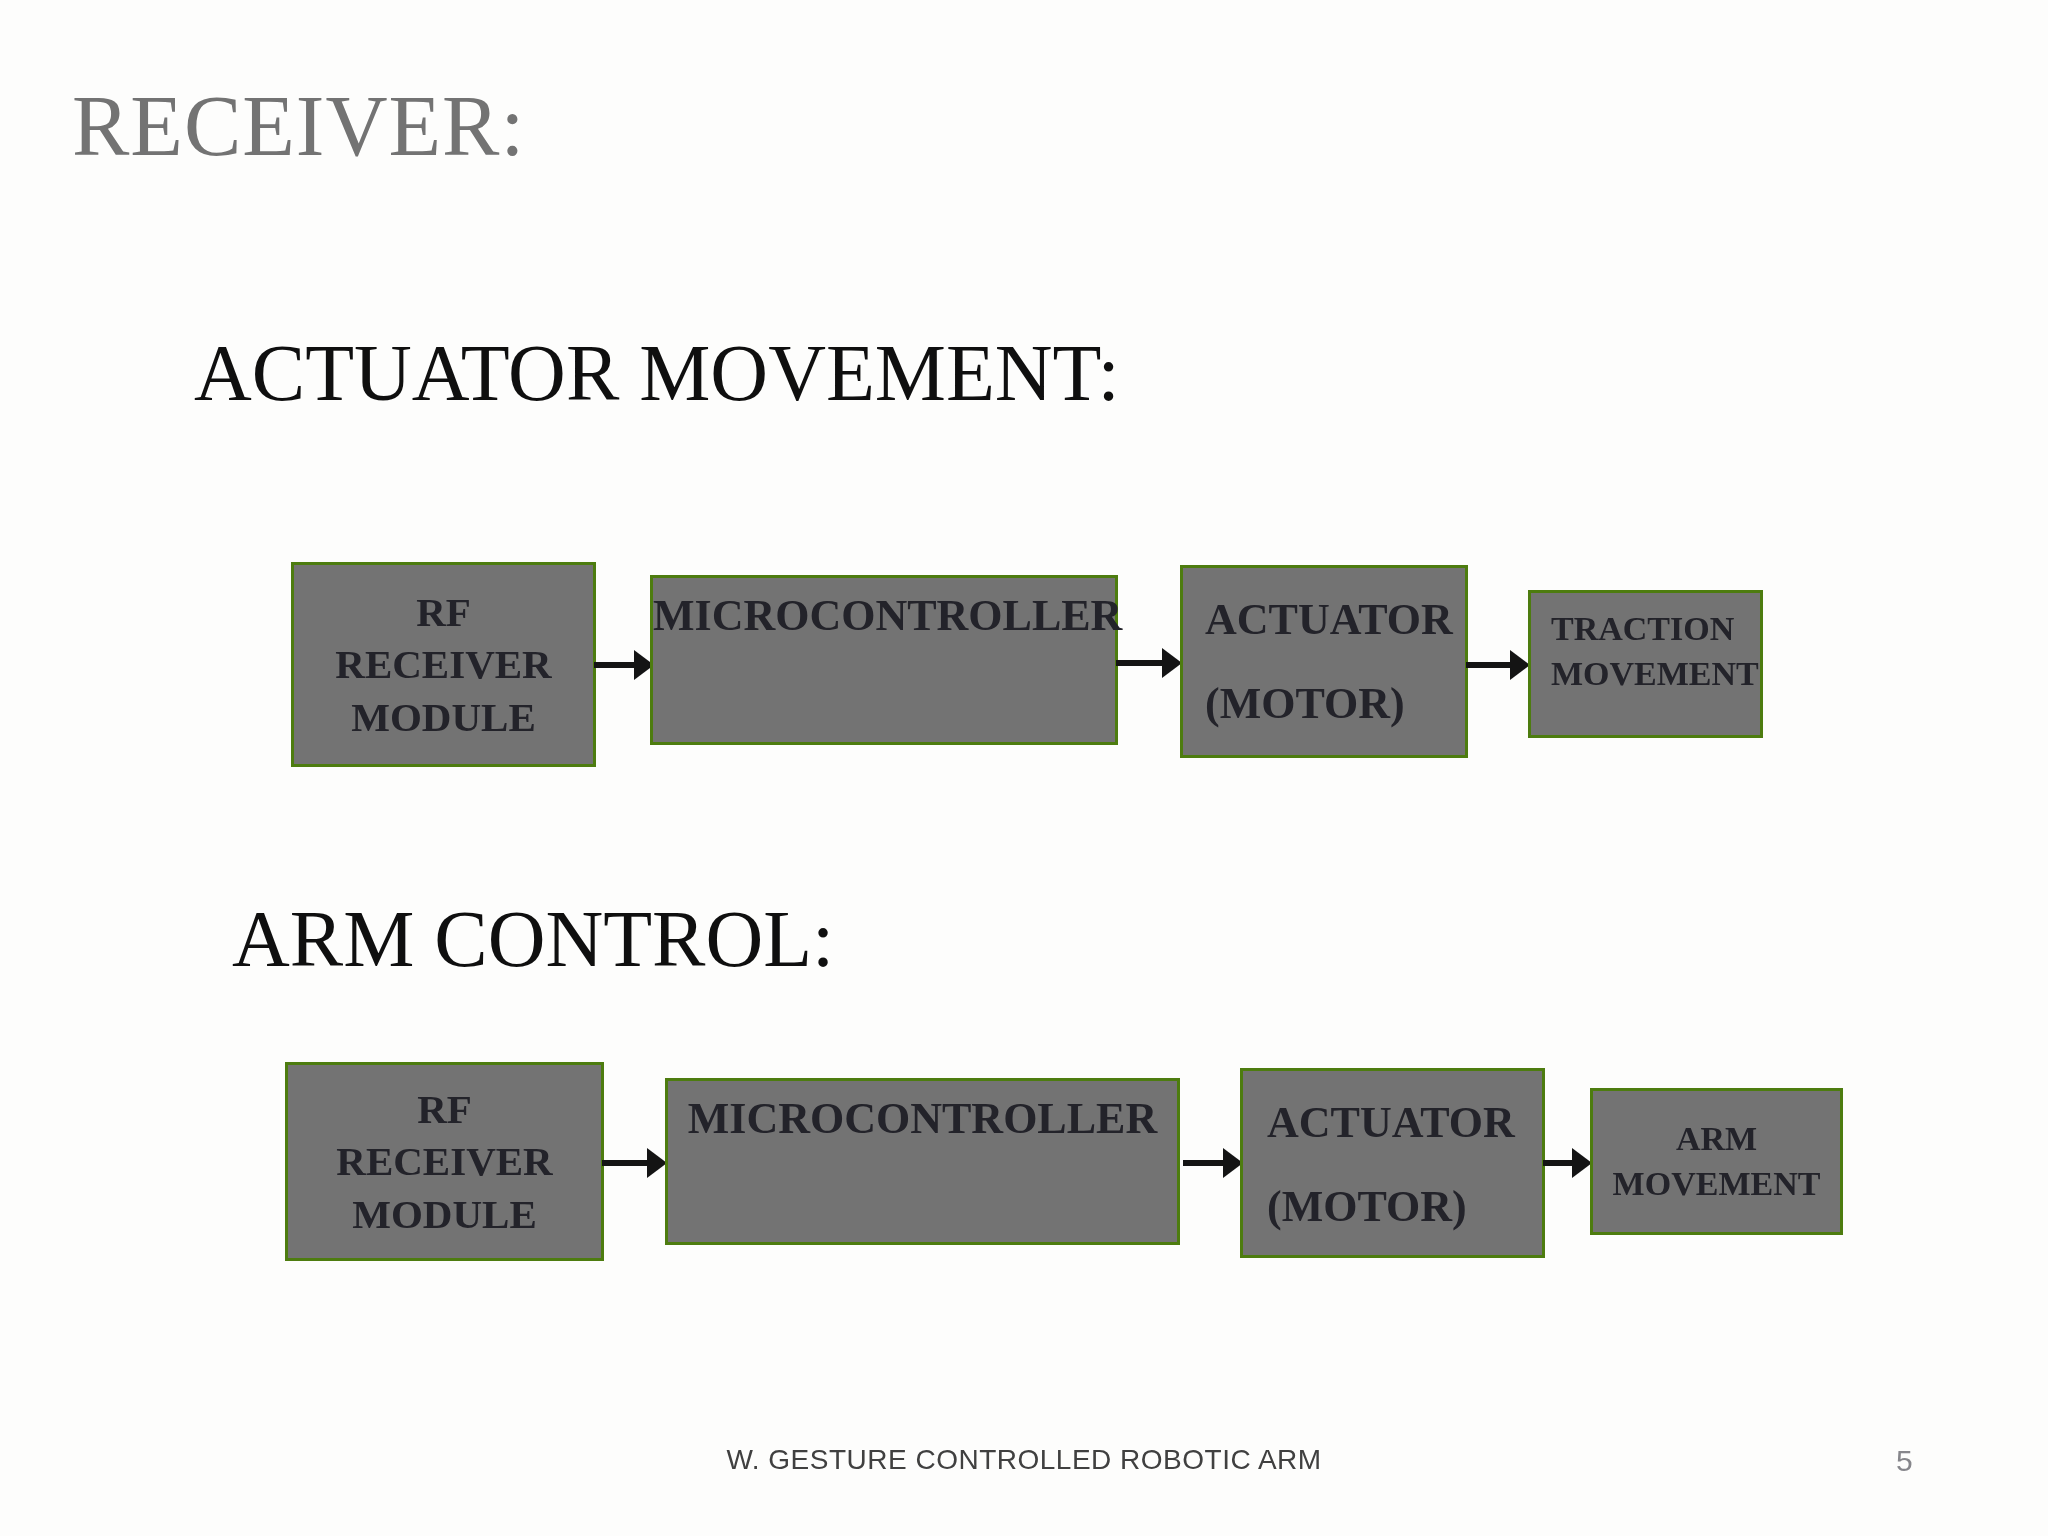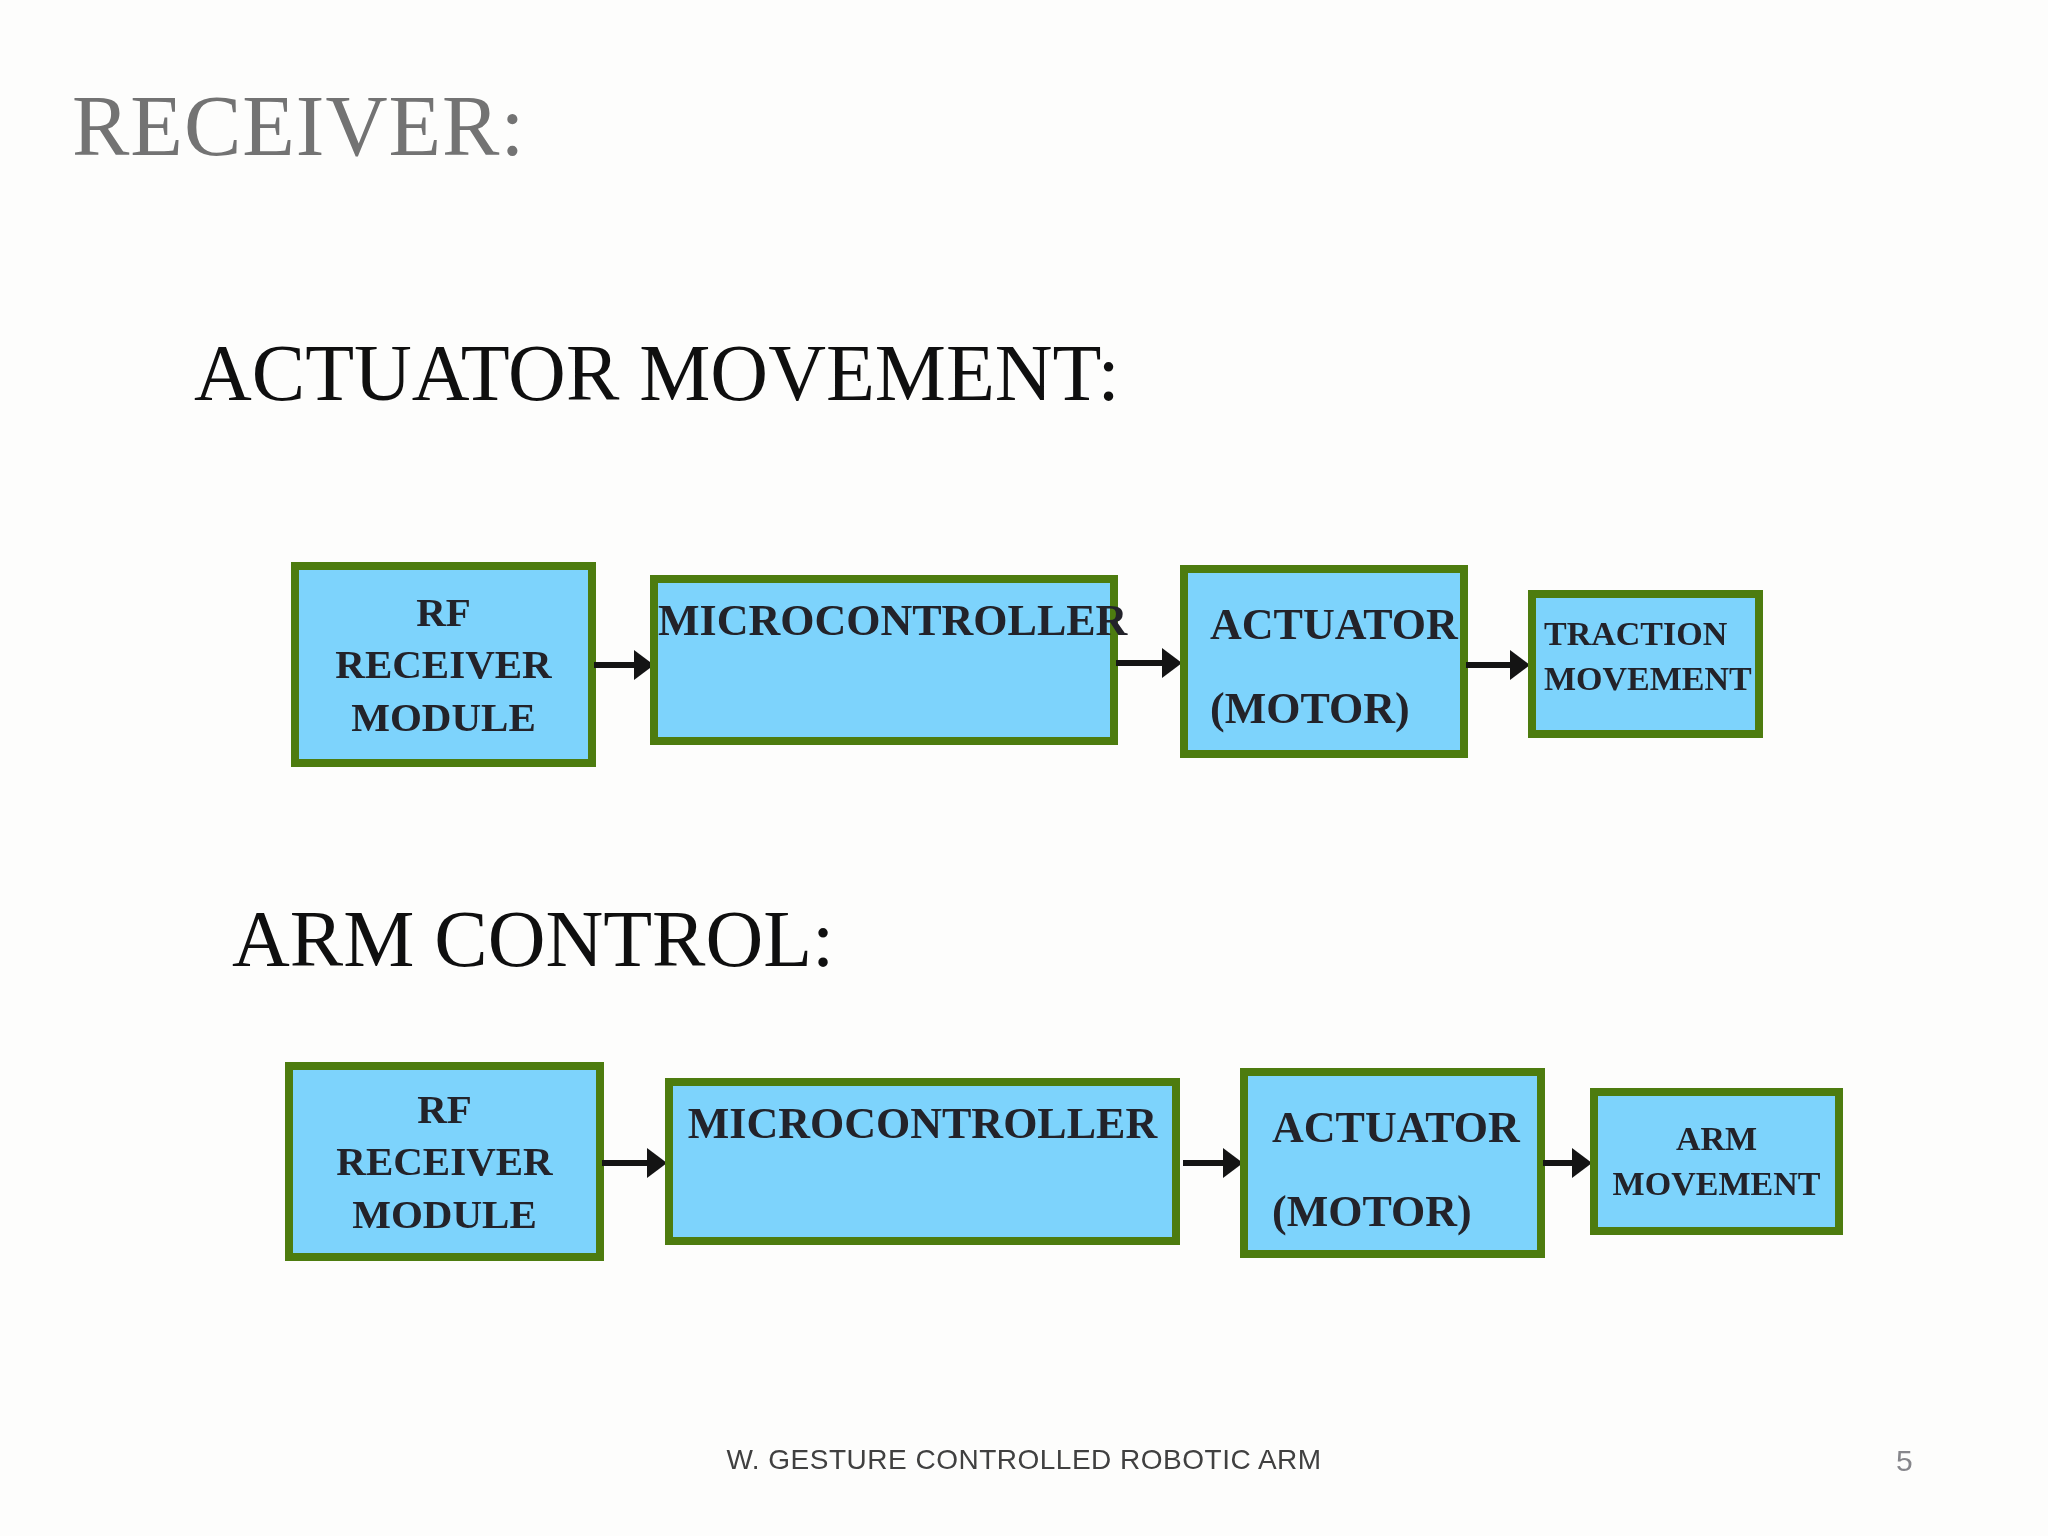--- a/index.html
+++ b/index.html
@@ -25,22 +25,22 @@
     font-size: 80px;
     color: #0f0f0f;
     white-space: nowrap;
   }
   .heading-traction { left: 194px; top: 328px; }
   .heading-arm      { left: 232px; top: 894px; }
 
   .box {
     position: absolute;
     box-sizing: border-box;
-    border: 8px solid #4d7c0f;
-    background: #7dd3fc;
+    border: 3px solid #4d7c0f;
+    background: #737373;
     color: #23232a;
     font-weight: 700;
   }
   .box .line { display: block; }
 
   
   .b-rf1 {
     left: 291px; top: 562px; width: 305px; height: 205px;
     font-size: 41px; line-height: 1.28; text-align: center;
     display: flex; flex-direction: column; justify-content: center;
@@ -48,21 +48,21 @@
   .b-mc1 {
     left: 650px; top: 575px; width: 468px; height: 170px;
     font-size: 44px; text-align: center; padding-top: 12px;
   }
   .b-act1 {
     left: 1180px; top: 565px; width: 288px; height: 193px;
     font-size: 44px; line-height: 1.9; padding: 10px 0 0 22px;
   }
   .b-tr1 {
     left: 1528px; top: 590px; width: 235px; height: 148px;
-    font-size: 34px; line-height: 1.32; padding: 14px 0 0 8px;
+    font-size: 34px; line-height: 1.32; padding: 14px 0 0 20px;
   }
 
   
   .b-rf2 {
     left: 285px; top: 1062px; width: 319px; height: 199px;
     font-size: 41px; line-height: 1.28; text-align: center;
     display: flex; flex-direction: column; justify-content: center;
   }
   .b-mc2 {
     left: 665px; top: 1078px; width: 515px; height: 167px;

